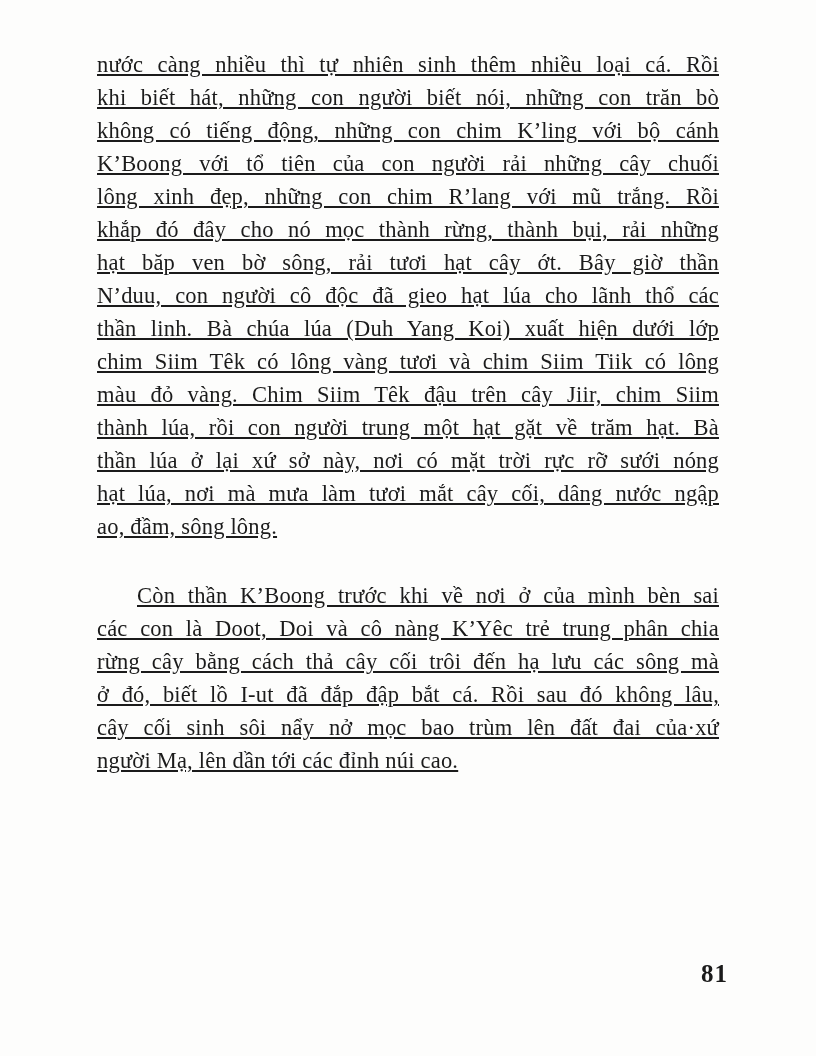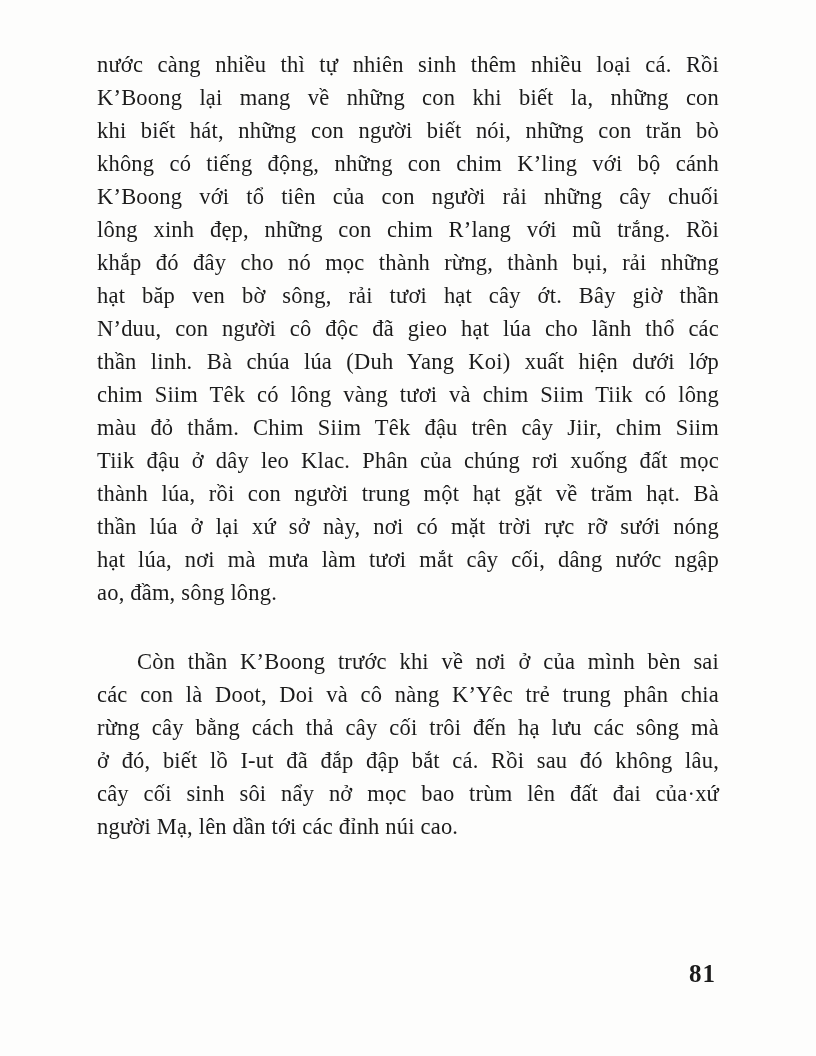--- a/index.html
+++ b/index.html
@@ -13,20 +13,21 @@
     position: relative;
     overflow: hidden;
     font-family: "Liberation Serif", "DejaVu Serif", serif;
     color: #1b1b1b;
   }
   .page {
     position: absolute;
     left: 97px;
     top: 48px;
     width: 622px;
+    text-decoration: underline;
   }
   .paragraph {
     font-size: 22.5px;
     line-height: 33px;
     letter-spacing: 0.2px;
   }
   .paragraph + .paragraph {
     margin-top: 14px;
   }
   .line {
@@ -38,44 +39,42 @@
   .line.last {
     text-align-last: left;
   }
   .paragraph.indented .line:first-child {
     text-indent: 40px;
     margin-top: 36px;
   }
   .page-number {
     position: absolute;
     top: 960px;
-    right: 100px;
+    right: 88px;
     font-size: 25px;
     font-weight: bold;
     letter-spacing: 1px;
   }
 </style>
 </head>
 <body>
 
 <main class="page">
   <div class="paragraph">
       <div class="line">nước càng nhiều thì tự nhiên sinh thêm nhiều loại cá. Rồi</div>
-      <div class="line">K’Boong lại mang về những con khi biết la, những con</div>
       <div class="line">khi biết hát, những con người biết nói, những con trăn bò</div>
       <div class="line">không có tiếng động, những con chim K’ling với bộ cánh</div>
       <div class="line">K’Boong với tổ tiên của con người rải những cây chuối</div>
       <div class="line">lông xinh đẹp, những con chim R’lang với mũ trắng. Rồi</div>
       <div class="line">khắp đó đây cho nó mọc thành rừng, thành bụi, rải những</div>
       <div class="line">hạt băp ven bờ sông, rải tươi hạt cây ớt. Bây giờ thần</div>
       <div class="line">N’duu, con người cô độc  đã gieo hạt lúa cho lãnh thổ các</div>
       <div class="line">thần linh. Bà chúa lúa (Duh Yang Koi) xuất hiện dưới lớp</div>
       <div class="line">chim Siim Têk có lông vàng tươi và chim Siim Tiik có lông</div>
-      <div class="line">màu đỏ thắm. Chim Siim Têk đậu trên cây Jiir, chim Siim</div>
-      <div class="line">Tiik đậu ở dây leo Klac. Phân của chúng rơi xuống đất mọc</div>
+      <div class="line">màu đỏ vàng. Chim Siim Têk đậu trên cây Jiir, chim Siim</div>
       <div class="line">thành lúa, rồi con người trung một hạt gặt về trăm hạt. Bà</div>
       <div class="line">thần lúa ở lại xứ sở này, nơi có mặt trời rực rỡ sưới nóng</div>
       <div class="line">hạt lúa, nơi mà mưa làm tươi mắt cây cối, dâng nước ngập</div>
       <div class="line last">ao, đầm, sông lông.</div>
     </div>
   <div class="paragraph indented">
       <div class="line">Còn thần K’Boong trước khi về nơi ở của mình bèn sai</div>
       <div class="line">các con là Doot, Doi và cô nàng K’Yêc trẻ trung phân chia</div>
       <div class="line">rừng cây bằng cách thả cây cối trôi đến hạ lưu các sông mà</div>
       <div class="line">ở đó, biết lồ I-ut đã đắp đập bắt cá. Rồi sau đó không lâu,</div>

